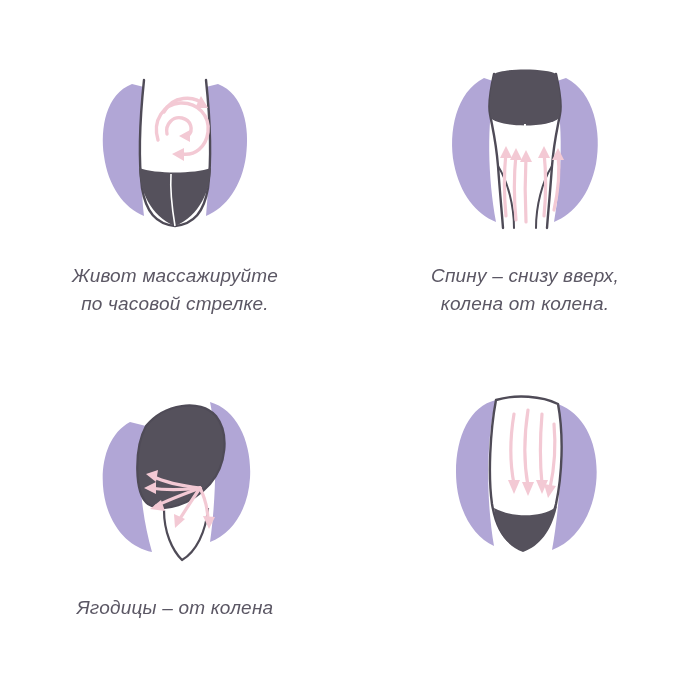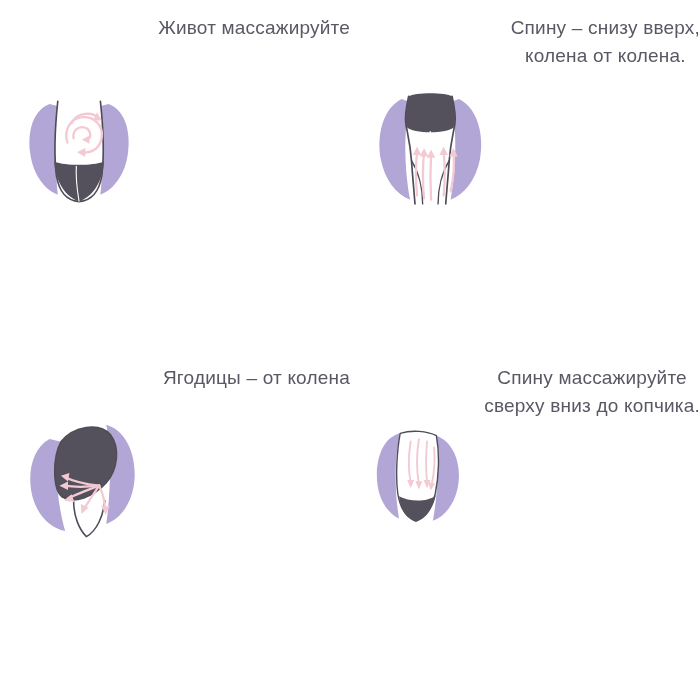--- a/index.html
+++ b/index.html
@@ -18,24 +18,25 @@
     width: 700px;
     height: 700px;
     display: grid;
     grid-template-columns: 350px 350px;
     grid-template-rows: 350px 350px;
     box-sizing: border-box;
   }
   .panel {
     position: relative;
     display: flex;
-    flex-direction: row;
-    align-items: flex-start;
+    flex-direction: column;
+    align-items: center;
     justify-content: flex-start;
     box-sizing: border-box;
+    font-style: italic;
   }
   .panel .art {
     width: 230px;
     height: 200px;
     margin-top: 48px;
     display: block;
   }
   .panel.bottom .art {
     margin-top: 30px;
   }
@@ -79,20 +80,21 @@
         </g>
         <polygon points="130,82 119,88 130,94" fill="#f3c9d4"></polygon>
         <g fill="none" stroke="#f3c9d4" stroke-width="3.4" stroke-linecap="round">
           <path d="M104 64 C112 48 134 46 145 58"></path>
         </g>
         <polygon points="141,48 148,60 135,60" fill="#f3c9d4"></polygon>
       </g>
     </svg>
     <div class="caption">
       <span class="line">Живот массажируйте</span>
+      <span class="line">по часовой стрелке.</span>
     </div>
   </div>
 
   <div class="panel">
     <svg class="art" viewBox="0 0 230 200">
       <g>
         <path d="M74 30 C46 44 38 84 44 116 C50 146 66 166 86 174 C78 130 76 74 86 34 Z" fill="#b1a6d6"></path>
         <path d="M156 30 C184 44 192 84 186 116 C180 146 164 166 144 174 C152 130 154 74 144 34 Z" fill="#b1a6d6"></path>
 
         <path d="M84 26 C80 44 78 56 80 66 C82 78 86 92 88 118 C90 146 92 166 93 180
@@ -173,19 +175,15 @@
           <path d="M144 44 C146 66 144 90 140 108"></path>
         </g>
         <g fill="#f3c9d4">
           <polygon points="104,114 98,100 110,100"></polygon>
           <polygon points="118,116 112,102 124,102"></polygon>
           <polygon points="132,114 126,100 138,100"></polygon>
           <polygon points="138,118 134,104 146,106"></polygon>
         </g>
       </g>
     </svg>
-    <div class="caption">
-      <span class="line">Спину массажируйте</span>
-      <span class="line">сверху вниз до копчика.</span>
-    </div>
   </div>
 
 </div>
 
 </body></html>

